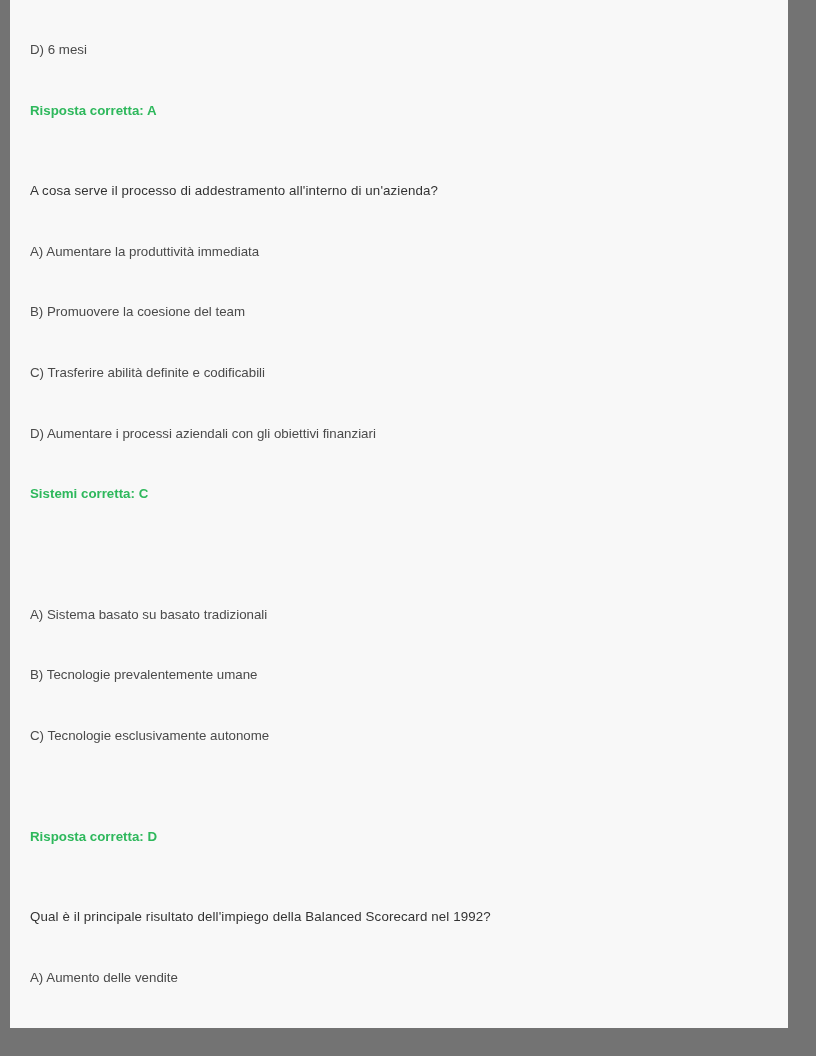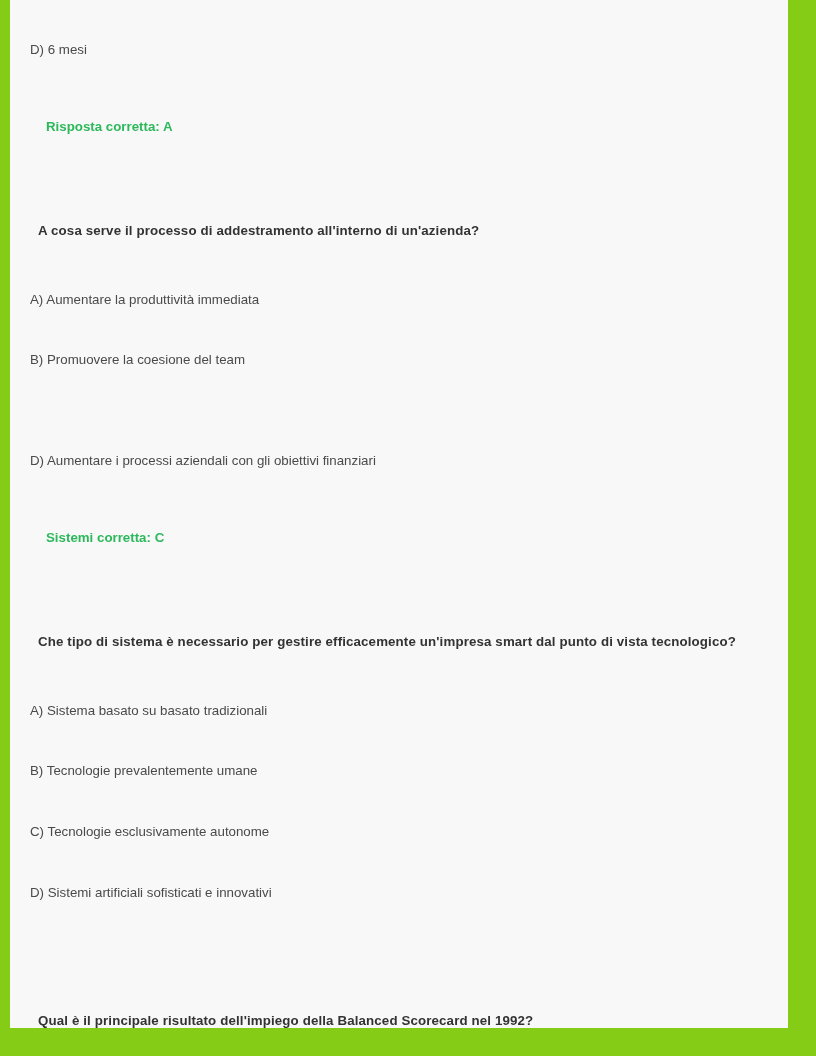--- a/index.html
+++ b/index.html
@@ -10,61 +10,61 @@
   body {
     width: 816px;
     height: 1056px;
     font-family: "Liberation Sans", sans-serif;
     overflow: hidden;
   }
   #page {
     position: relative;
     width: 816px;
     height: 1056px;
-    background: #84cc16;
+    background: #737373;
   }
   #content-panel {
     position: absolute;
     left: 10px;
     top: 0;
     width: 778px;
     height: 1028px;
     background: #f8f8f8;
     box-sizing: border-box;
     padding: 0 38px 0 20px;
     overflow: hidden;
   }
   .quiz-block {
     margin: 0;
   }
   .question-text {
     font-size: 13.3px;
-    font-weight: bold;
+    font-weight: normal;
     color: #333333;
     line-height: 1.55;
-    margin: 8px;
+    margin: 0;
     padding: 0;
     letter-spacing: 0.01em;
     max-width: 742px;
   }
   .option-text {
     font-size: 13.3px;
     font-weight: normal;
     color: #4a4a4a;
     line-height: 1.55;
     margin: 0;
     padding: 0;
     max-width: 742px;
   }
   .answer-text {
     font-size: 13.3px;
     font-weight: bold;
     color: #2eb85c;
     line-height: 1.55;
-    margin: 16px;
+    margin: 0;
     padding: 0;
   }
   
   .spacer-option { height: 40px; }
   .spacer-answer { height: 40px; }
   .spacer-block  { height: 60px; }
   .pad-top       { height: 40px; }
   .row { display: block; }
 </style>
 </head>
@@ -82,39 +82,39 @@
 
     <div class="spacer-block"></div>
 
     <div class="quiz-block">
       <div class="row question-text">A cosa serve il processo di addestramento all'interno di un'azienda?</div>
       <div class="spacer-option"></div>
       <div class="row option-text">A) Aumentare la produttività immediata</div>
       <div class="spacer-option"></div>
       <div class="row option-text">B) Promuovere la coesione del team</div>
       <div class="spacer-option"></div>
+      <div class="row option-text">C) Trasferire abilità definite e codificabili</div>
       <div class="spacer-option"></div>
       <div class="row option-text">D) Aumentare i processi aziendali con gli obiettivi finanziari</div>
       <div class="spacer-answer"></div>
       <div class="row answer-text">Sistemi corretta: C</div>
     </div>
 
     <div class="spacer-block"></div>
 
     <div class="quiz-block">
-      <div class="row question-text">Che tipo di sistema è necessario per gestire efficacemente un'impresa smart dal punto di vista tecnologico?</div>
       <div class="spacer-option"></div>
       <div class="row option-text">A) Sistema basato su basato tradizionali</div>
       <div class="spacer-option"></div>
       <div class="row option-text">B) Tecnologie prevalentemente umane</div>
       <div class="spacer-option"></div>
       <div class="row option-text">C) Tecnologie esclusivamente autonome</div>
       <div class="spacer-option"></div>
-      <div class="row option-text">D) Sistemi artificiali sofisticati e innovativi</div>
       <div class="spacer-answer"></div>
+      <div class="row answer-text">Risposta corretta: D</div>
     </div>
 
     <div class="spacer-block"></div>
 
     <div class="quiz-block">
       <div class="row question-text">Qual è il principale risultato dell'impiego della Balanced Scorecard nel 1992?</div>
       <div class="spacer-option"></div>
       <div class="row option-text">A) Aumento delle vendite</div>
 
     </div>

